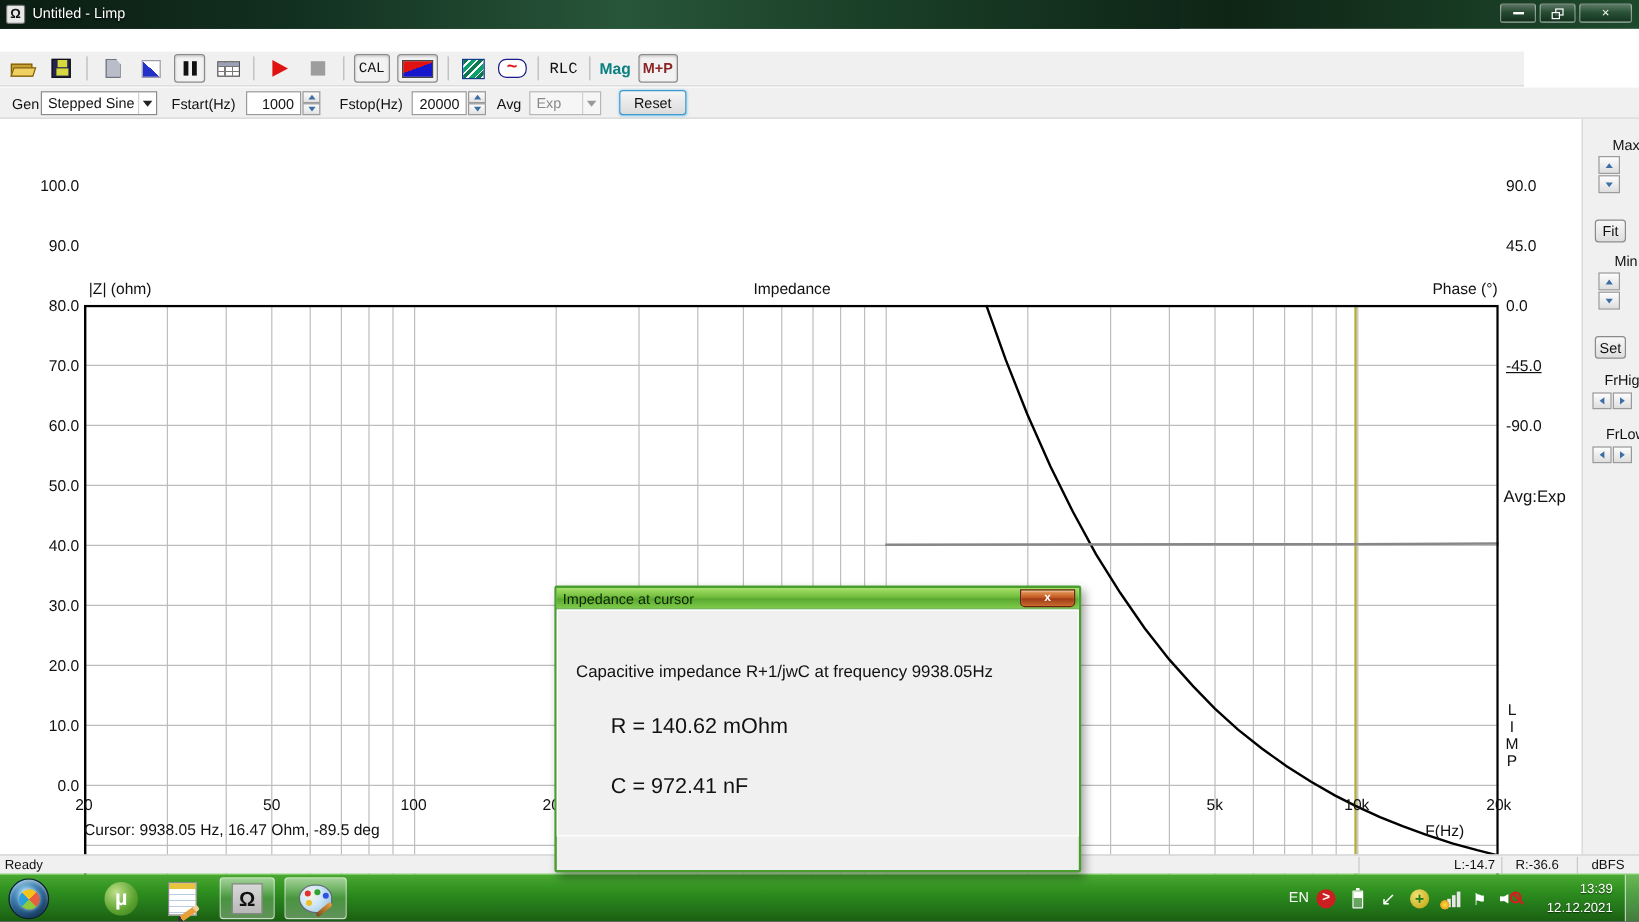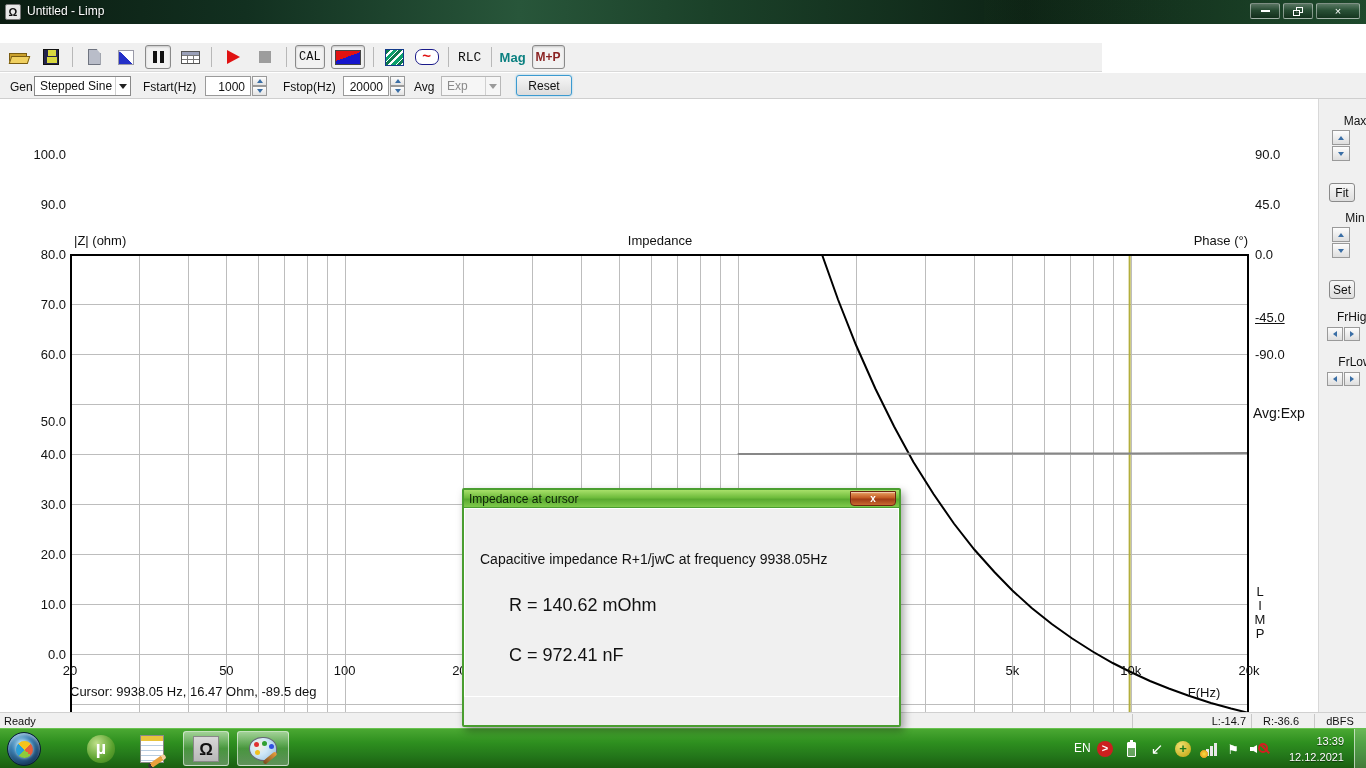--- a/index.html
+++ b/index.html
@@ -25,21 +25,21 @@
   .restore-g { position:relative; width:10px; height:9px; }
   .restore-g .r1 { position:absolute; right:0; top:0; width:7px; height:6px; border:1px solid #fff; }
   .restore-g .r2 { position:absolute; left:0; bottom:0; width:7px; height:6px; border:1px solid #fff; background:rgba(30,60,40,.8); }
 
   
   #menubar { position:absolute; left:0; top:24px; width:1366px; height:18px; background:#f0f0f0;
     border-bottom:1px solid #d5d5d5; display:flex; align-items:center; font-size:12px; color:#1a1a1a; }
   .menu-item { padding:1px 9px; }
 
   
-  #toolbar { position:absolute; left:0; top:43px; width:1102px; height:29px; background:#f0f0f0;
+  #toolbar { position:absolute; left:0; top:43px; width:1270px; height:29px; background:#f0f0f0;
     border-bottom:1px solid #d9d9d9; display:flex; align-items:center; }
   .tb-sep { width:1px; height:20px; background:#b8b8b8; margin:0 5px; }
   .tb-btn { height:24px; min-width:26px; display:flex; align-items:center; justify-content:center; margin:0 3px; }
   .tb-btn.framed { border:1px solid #8a8a8a; border-radius:3px; background:#f2f2f2; padding:0 3px; }
   .icon-open { position:relative; width:20px; height:14px; }
   .icon-open .back { position:absolute; left:0; bottom:0; width:18px; height:11px; background:#caa02c; border:1px solid #7a5c10; }
   .icon-open .front { position:absolute; left:1px; bottom:0; width:19px; height:8px; background:#f0d060; border:1px solid #7a5c10; transform:skewX(-18deg); }
   .icon-save { position:relative; width:16px; height:16px; background:#24244e; border:1px solid #111; }
   .icon-save .shutter { position:absolute; left:4px; top:0; width:8px; height:6px; background:#d8d840; }
   .icon-save .label { position:absolute; left:3px; bottom:1px; width:10px; height:6px; background:#d8d840; }
@@ -442,30 +442,30 @@
       <div class="xtick" style="left: 715.695px;">1k</div>
       <div class="xtick" style="left: 834px;">2k</div>
       <div class="xtick" style="left: 990.39px;">5k</div>
       <div class="xtick" style="left: 1108.7px;">10k</div>
       <div class="xtick" style="left: 1227px;">20k</div>
       <div class="ytickL" style="top: 48px;">100.0</div>
       <div class="ytickL" style="top: 98px;">90.0</div>
       <div class="ytickL" style="top: 148px;">80.0</div>
       <div class="ytickL" style="top: 198px;">70.0</div>
       <div class="ytickL" style="top: 248px;">60.0</div>
-      <div class="ytickL" style="top: 315px;">50.0</div>
+      <div class="ytickL" style="top: 298px;">50.0</div>
       <div class="ytickL" style="top: 348px;">40.0</div>
       <div class="ytickL" style="top: 398px;">30.0</div>
       <div class="ytickL" style="top: 448px;">20.0</div>
       <div class="ytickL" style="top: 498px;">10.0</div>
       <div class="ytickL" style="top: 548px;">0.0</div>
       <div class="ytickR" style="top: 48px;">90.0</div>
       <div class="ytickR" style="top: 98px;">45.0</div>
       <div class="ytickR" style="top: 148px;">0.0</div>
-      <div class="ytickR" style="top: 211px; text-decoration: underline;">-45.0</div>
+      <div class="ytickR" style="top: 198px; text-decoration: underline;">-45.0</div>
       <div class="ytickR" style="top: 248px;">-90.0</div>
     </div>
 
   <div id="statusbar">
     <span id="status-text">Ready</span>
     <span class="sb-sep" style="left:1132px"></span>
     <span id="lvl-l">L:-14.7</span>
     <span class="sb-sep" style="left:1251px"></span>
     <span id="lvl-r">R:-36.6</span>
     <span class="sb-sep" style="left:1314px"></span>

